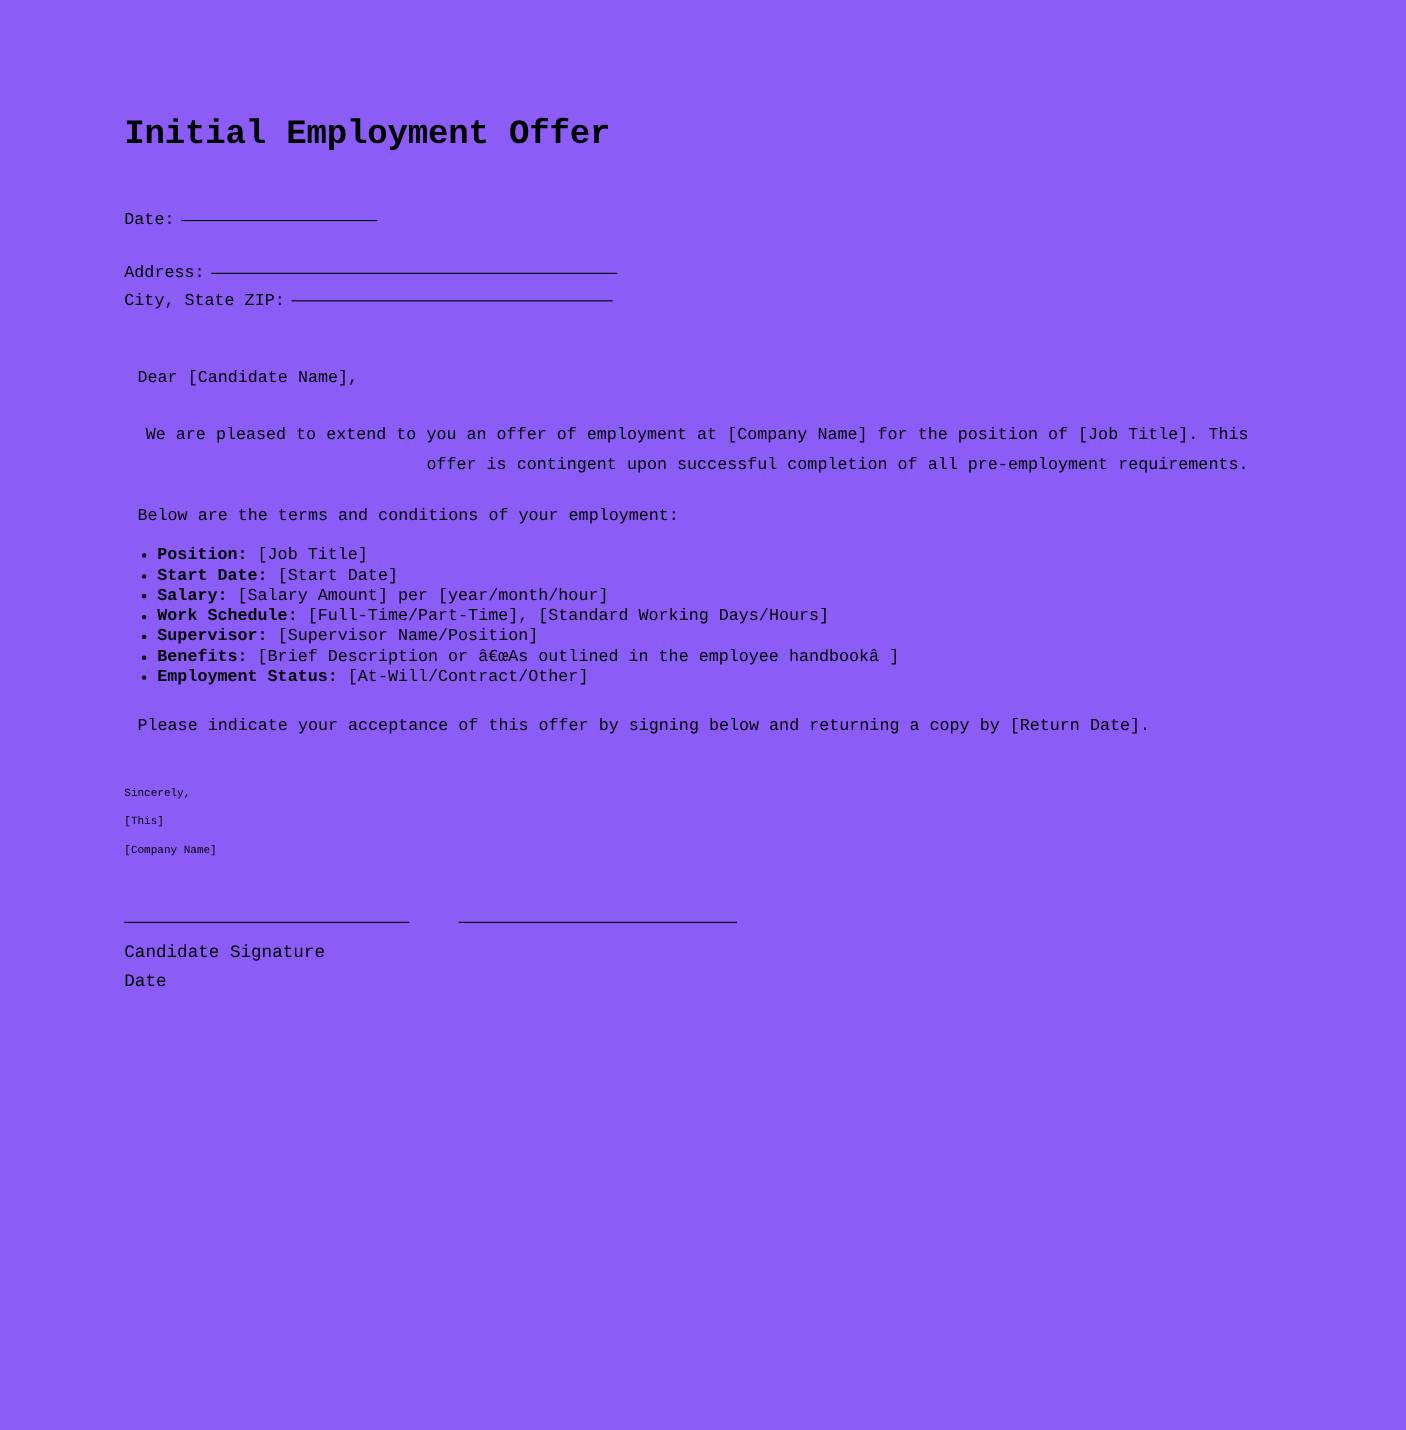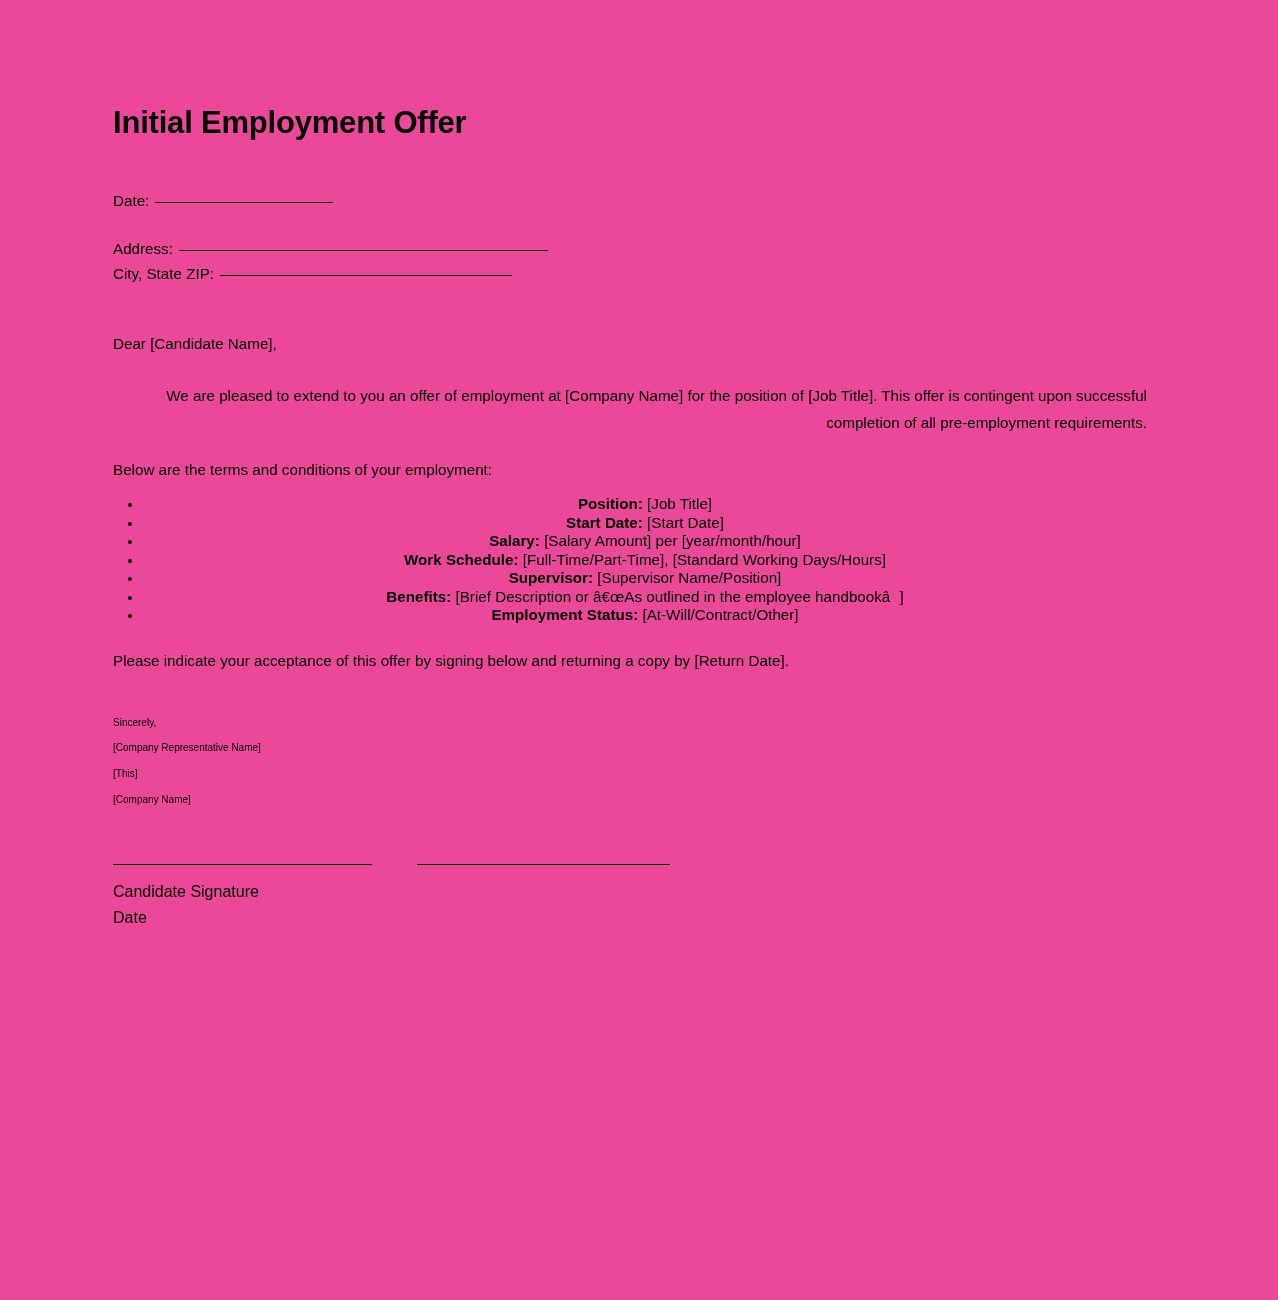--- a/index.html
+++ b/index.html
@@ -12,23 +12,24 @@
     width: 1278px;
     height: 1300px;
     font-family: "Liberation Sans", sans-serif;
     color: #000000;
     -webkit-font-smoothing: none;
   }
   .page {
     position: relative;
     width: 1278px;
     height: 1300px;
-    background: #ec4899;
+    background: #8b5cf6;
     box-sizing: border-box;
     padding: 0;
+    font-family: Liberation Mono, monospace;
   }
   .doc {
     position: absolute;
     left: 113px;
     top: 0;
     width: 1034px;
   }
 
   
   .doc-title {
@@ -37,21 +38,21 @@
     line-height: 1.1;
     margin: 0;
     padding-top: 106px;
     letter-spacing: -0.2px;
   }
 
   
   .para {
     font-size: 15.2px;
     line-height: 27px;
-    margin: 0;
+    margin: 12px;
   }
 
   
   .field-block-date {
     margin-top: 48px;
   }
   .field-row {
     font-size: 15.2px;
     line-height: 25px;
     white-space: nowrap;
@@ -83,21 +84,20 @@
   ul.terms-list {
     margin: 12px 0 0 0;
     padding-left: 30px;
     list-style-type: disc;
   }
   ul.terms-list li {
     font-size: 15.2px;
     line-height: 18.5px;
     margin: 0;
     padding: 0;
-    text-align: center;
   }
   ul.terms-list li::marker {
     font-size: 13px;
   }
   .term-label {
     font-weight: bold;
   }
 
   .para-accept { margin-top: 22px; }
 
@@ -190,21 +190,20 @@
       <li>
         <span class="term-label">Employment Status:</span>
         <span>[At-Will/Contract/Other]</span>
       </li>
     </ul>
 
     <p class="para para-accept">Please indicate your acceptance of this offer by signing below and returning a copy by [Return Date].</p>
 
     <div class="closing">
       <div class="closing-line">Sincerely,</div>
-      <div class="closing-line">[Company Representative Name]</div>
       <div class="closing-line">[This]</div>
       <div class="closing-line">[Company Name]</div>
     </div>
 
     <div class="sig-area">
       <div class="sig-rule sig-rule-candidate"></div>
       <div class="sig-rule sig-rule-date"></div>
       <div class="sig-caption sig-caption-signature">Candidate Signature</div>
       <div class="sig-caption sig-caption-date">Date</div>
     </div>

